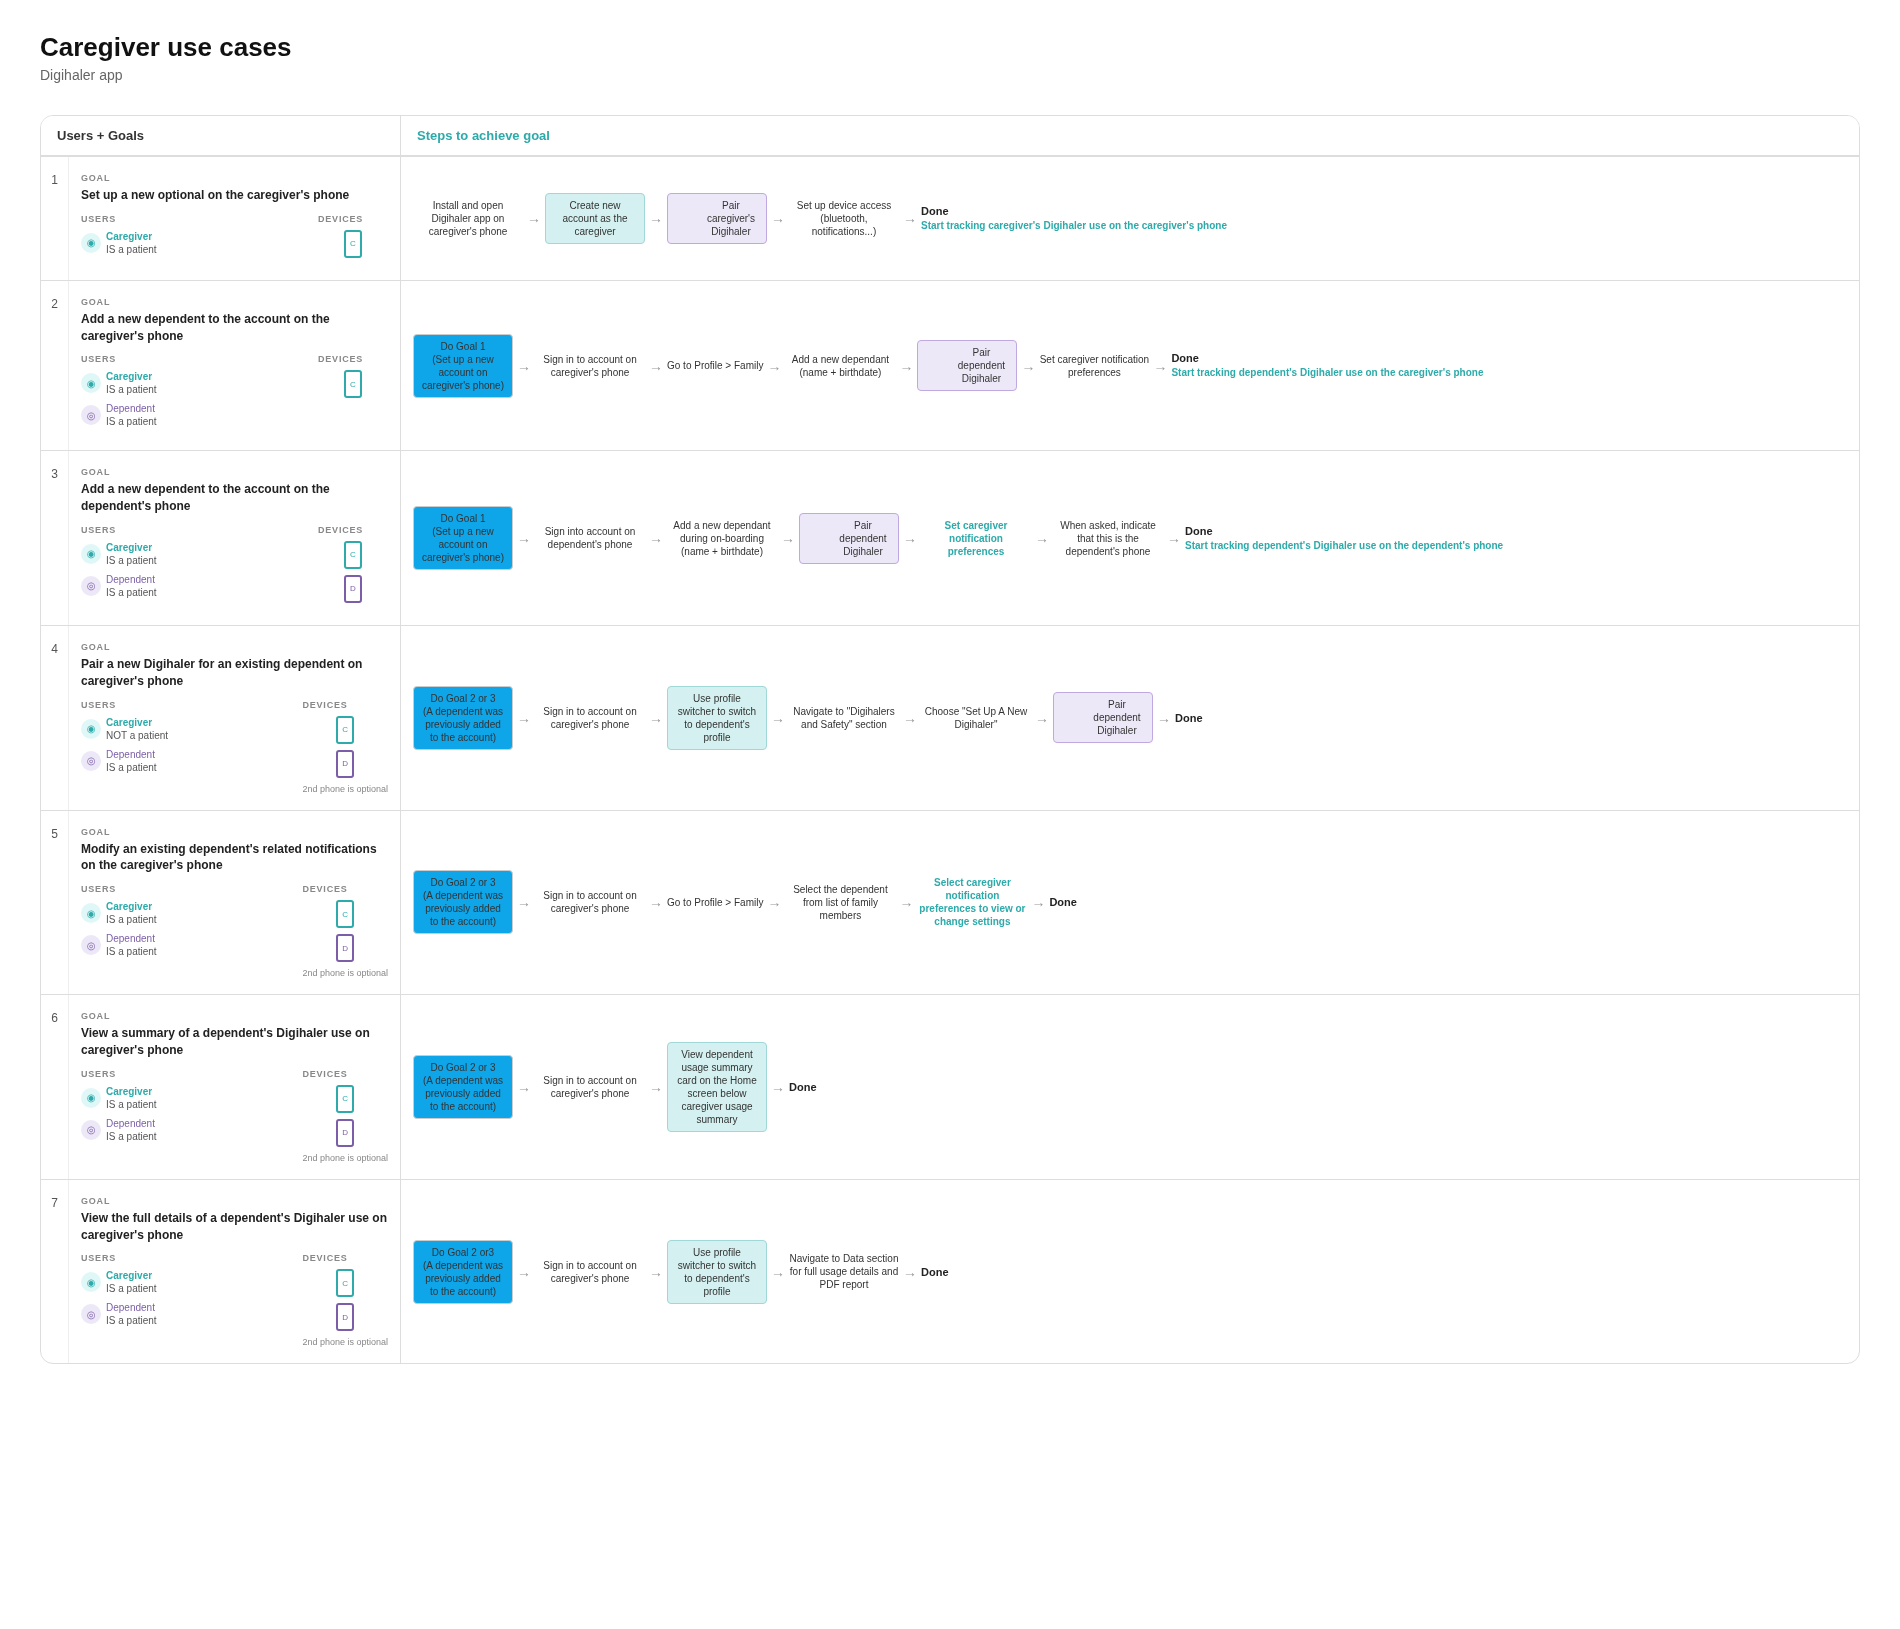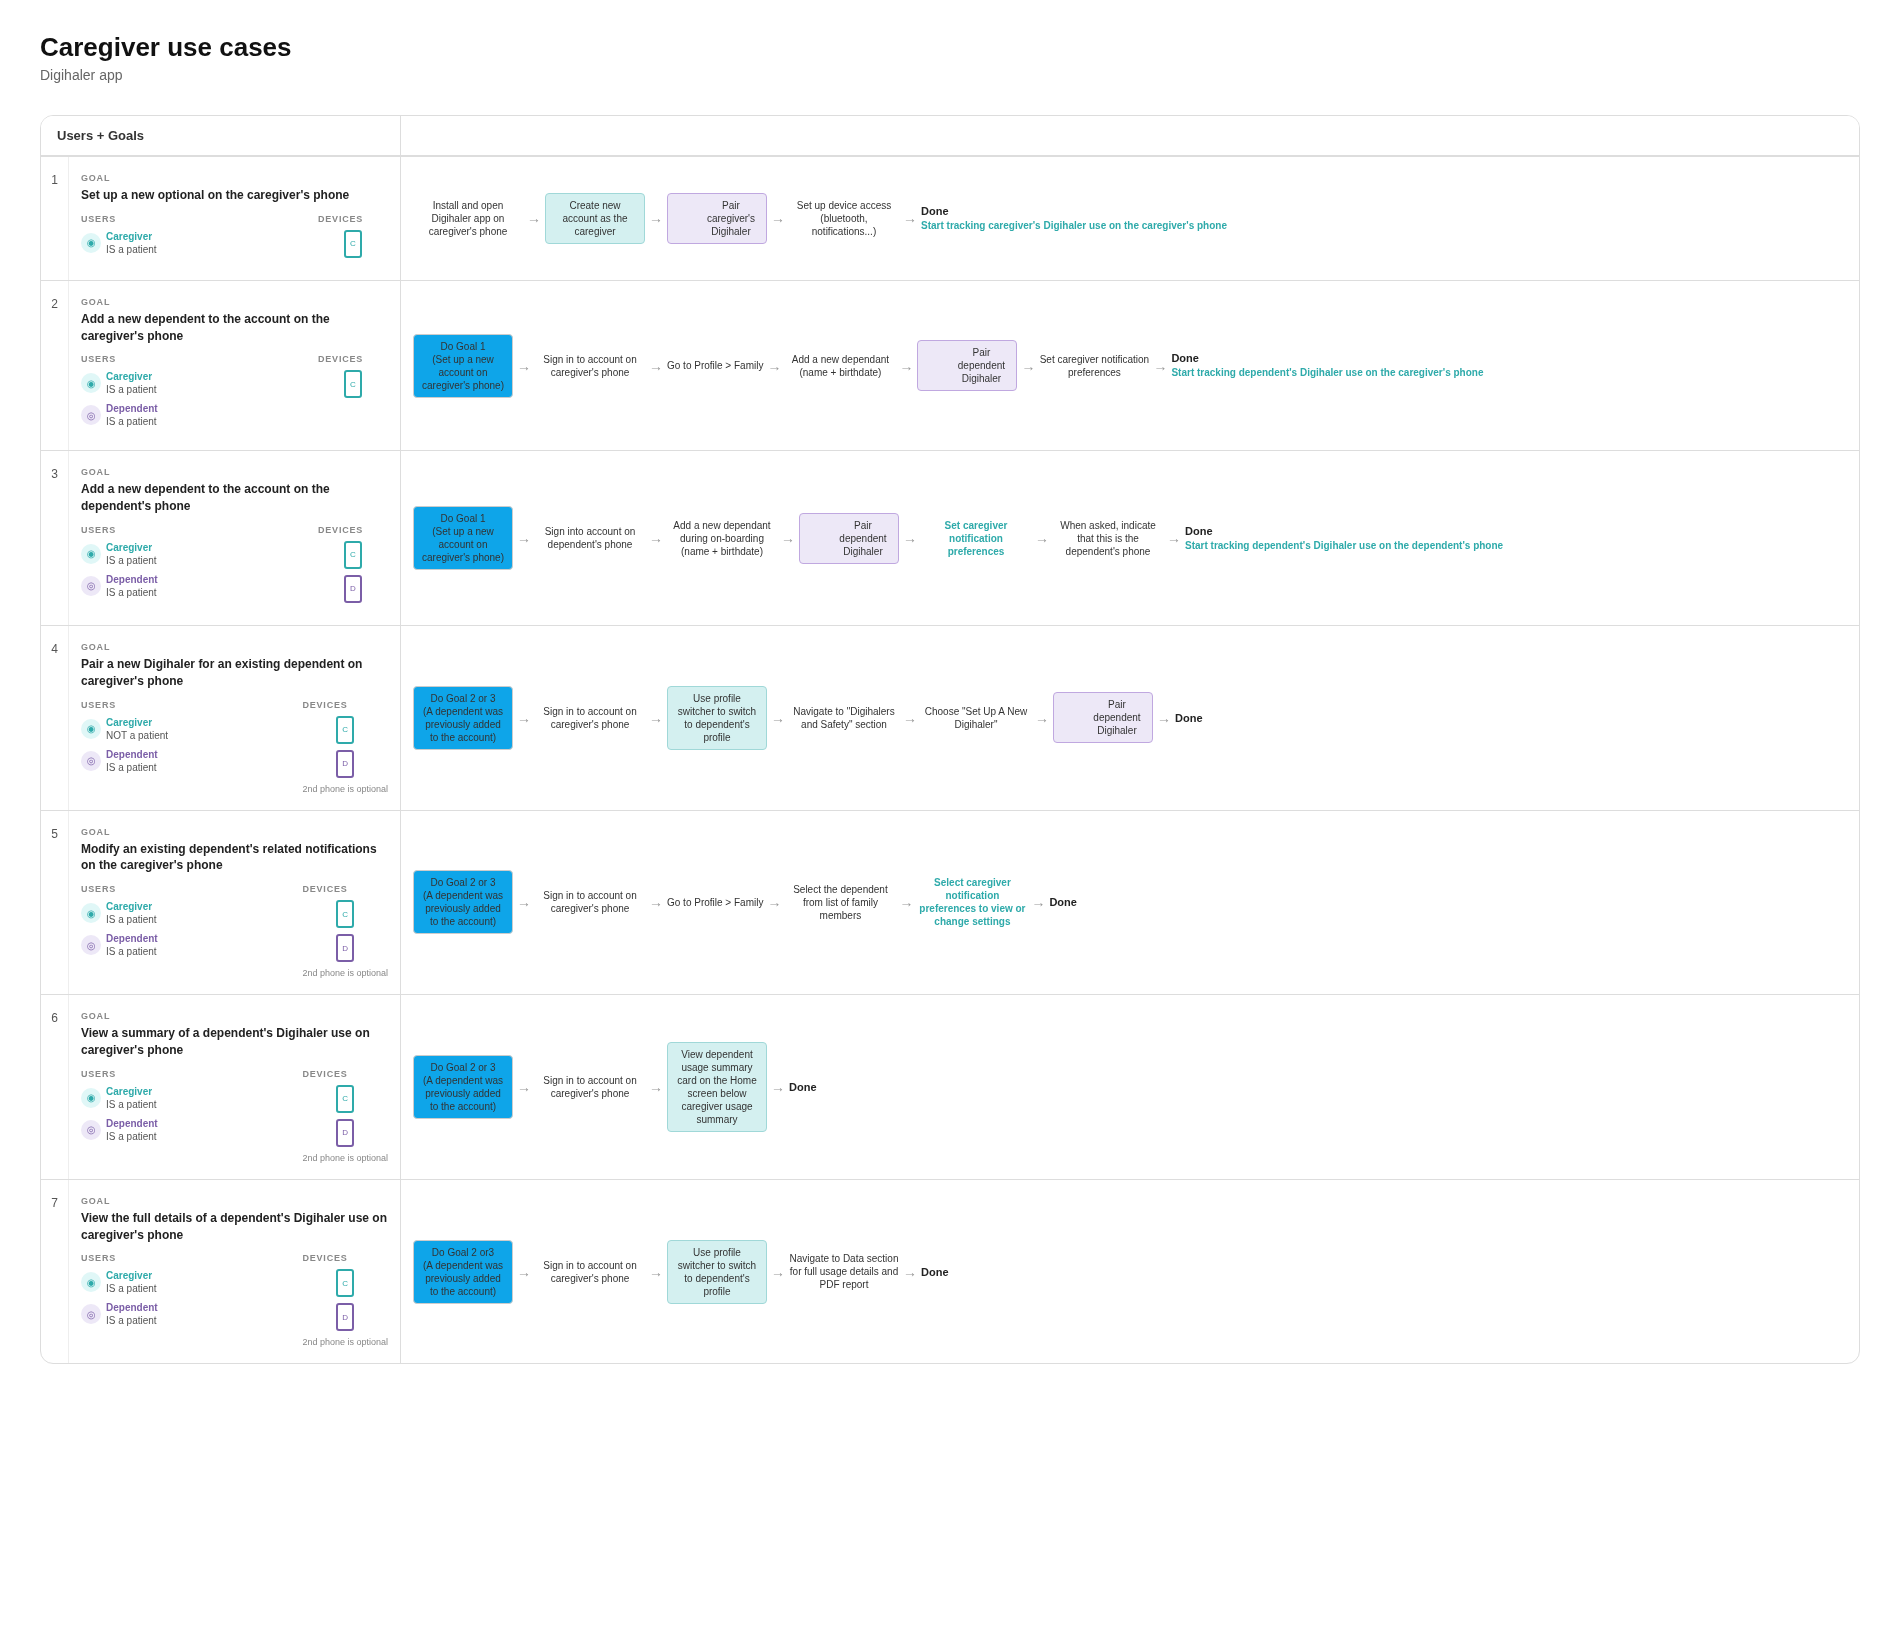--- a/index.html
+++ b/index.html
@@ -29,21 +29,21 @@
     .users-col { flex: 1; }
     .devices-col { min-width: 70px; }
     .col-label { font-size: 9px; font-weight: 700; letter-spacing: 0.8px; color: #888; text-transform: uppercase; margin-bottom: 6px; }
 
     .user-entry { display: flex; align-items: center; gap: 5px; margin-bottom: 6px; }
     .user-icon { width: 20px; height: 20px; border-radius: 50%; display: flex; align-items: center; justify-content: center; font-size: 10px; }
     .user-icon-caregiver { background: #e0f7f7; color: #2eaaaa; }
     .user-icon-dependent { background: #ede8f7; color: #7b5ea7; }
     .user-text { font-size: 10px; line-height: 1.3; }
     .user-name { color: #2eaaaa; font-weight: 600; display: block; }
-    .user-name-dep { color: #7b5ea7; font-weight: 700; display: block; }
+    .user-name-dep { color: #7b5ea7; font-weight: 400; display: block; }
     .user-role { color: #555; display: block; }
 
     .device-entry { display: flex; flex-direction: column; align-items: center; margin-bottom: 4px; }
     .device-icon { width: 18px; height: 28px; border: 2px solid #2eaaaa; border-radius: 3px; display: flex; align-items: center; justify-content: center; font-size: 8px; color: #2eaaaa; margin-bottom: 2px; }
     .device-icon-dep { border-color: #7b5ea7; color: #7b5ea7; }
     .device-note { font-size: 9px; color: #888; text-align: center; }
 
     .right-cell { flex: 1; padding: 16px 12px; display: flex; align-items: center; gap: 0; flex-wrap: nowrap; overflow-x: auto; }
     .step-box { border: 1px solid #ccc; border-radius: 4px; padding: 5px 8px; font-size: 10px; color: #333; line-height: 1.3; max-width: 100px; min-width: 60px; text-align: center; }
     .step-box-highlight { background: #d4f0f0; border-color: #a0d8d8; }
@@ -63,20 +63,21 @@
 </head>
 <body>
 
 <div class="page">
   <h1 class="page-title">Caregiver use cases</h1>
   <p class="page-subtitle">Digihaler app</p>
 
   <div class="table-container">
     <div class="table-header">
       <div class="col-left">Users + Goals</div>
+      <div class="col-right">Steps to achieve goal</div>
     </div>
     <div id="table-body">
         <div class="table-row-outer">
     <div class="row-number">1</div>
     <div class="left-cell">
       <div class="goal-label">GOAL</div>
       <div class="goal-text">Set up a new optional on the caregiver's phone</div>
       <div class="users-devices">
         <div class="users-col">
           <div class="col-label">USERS</div>

